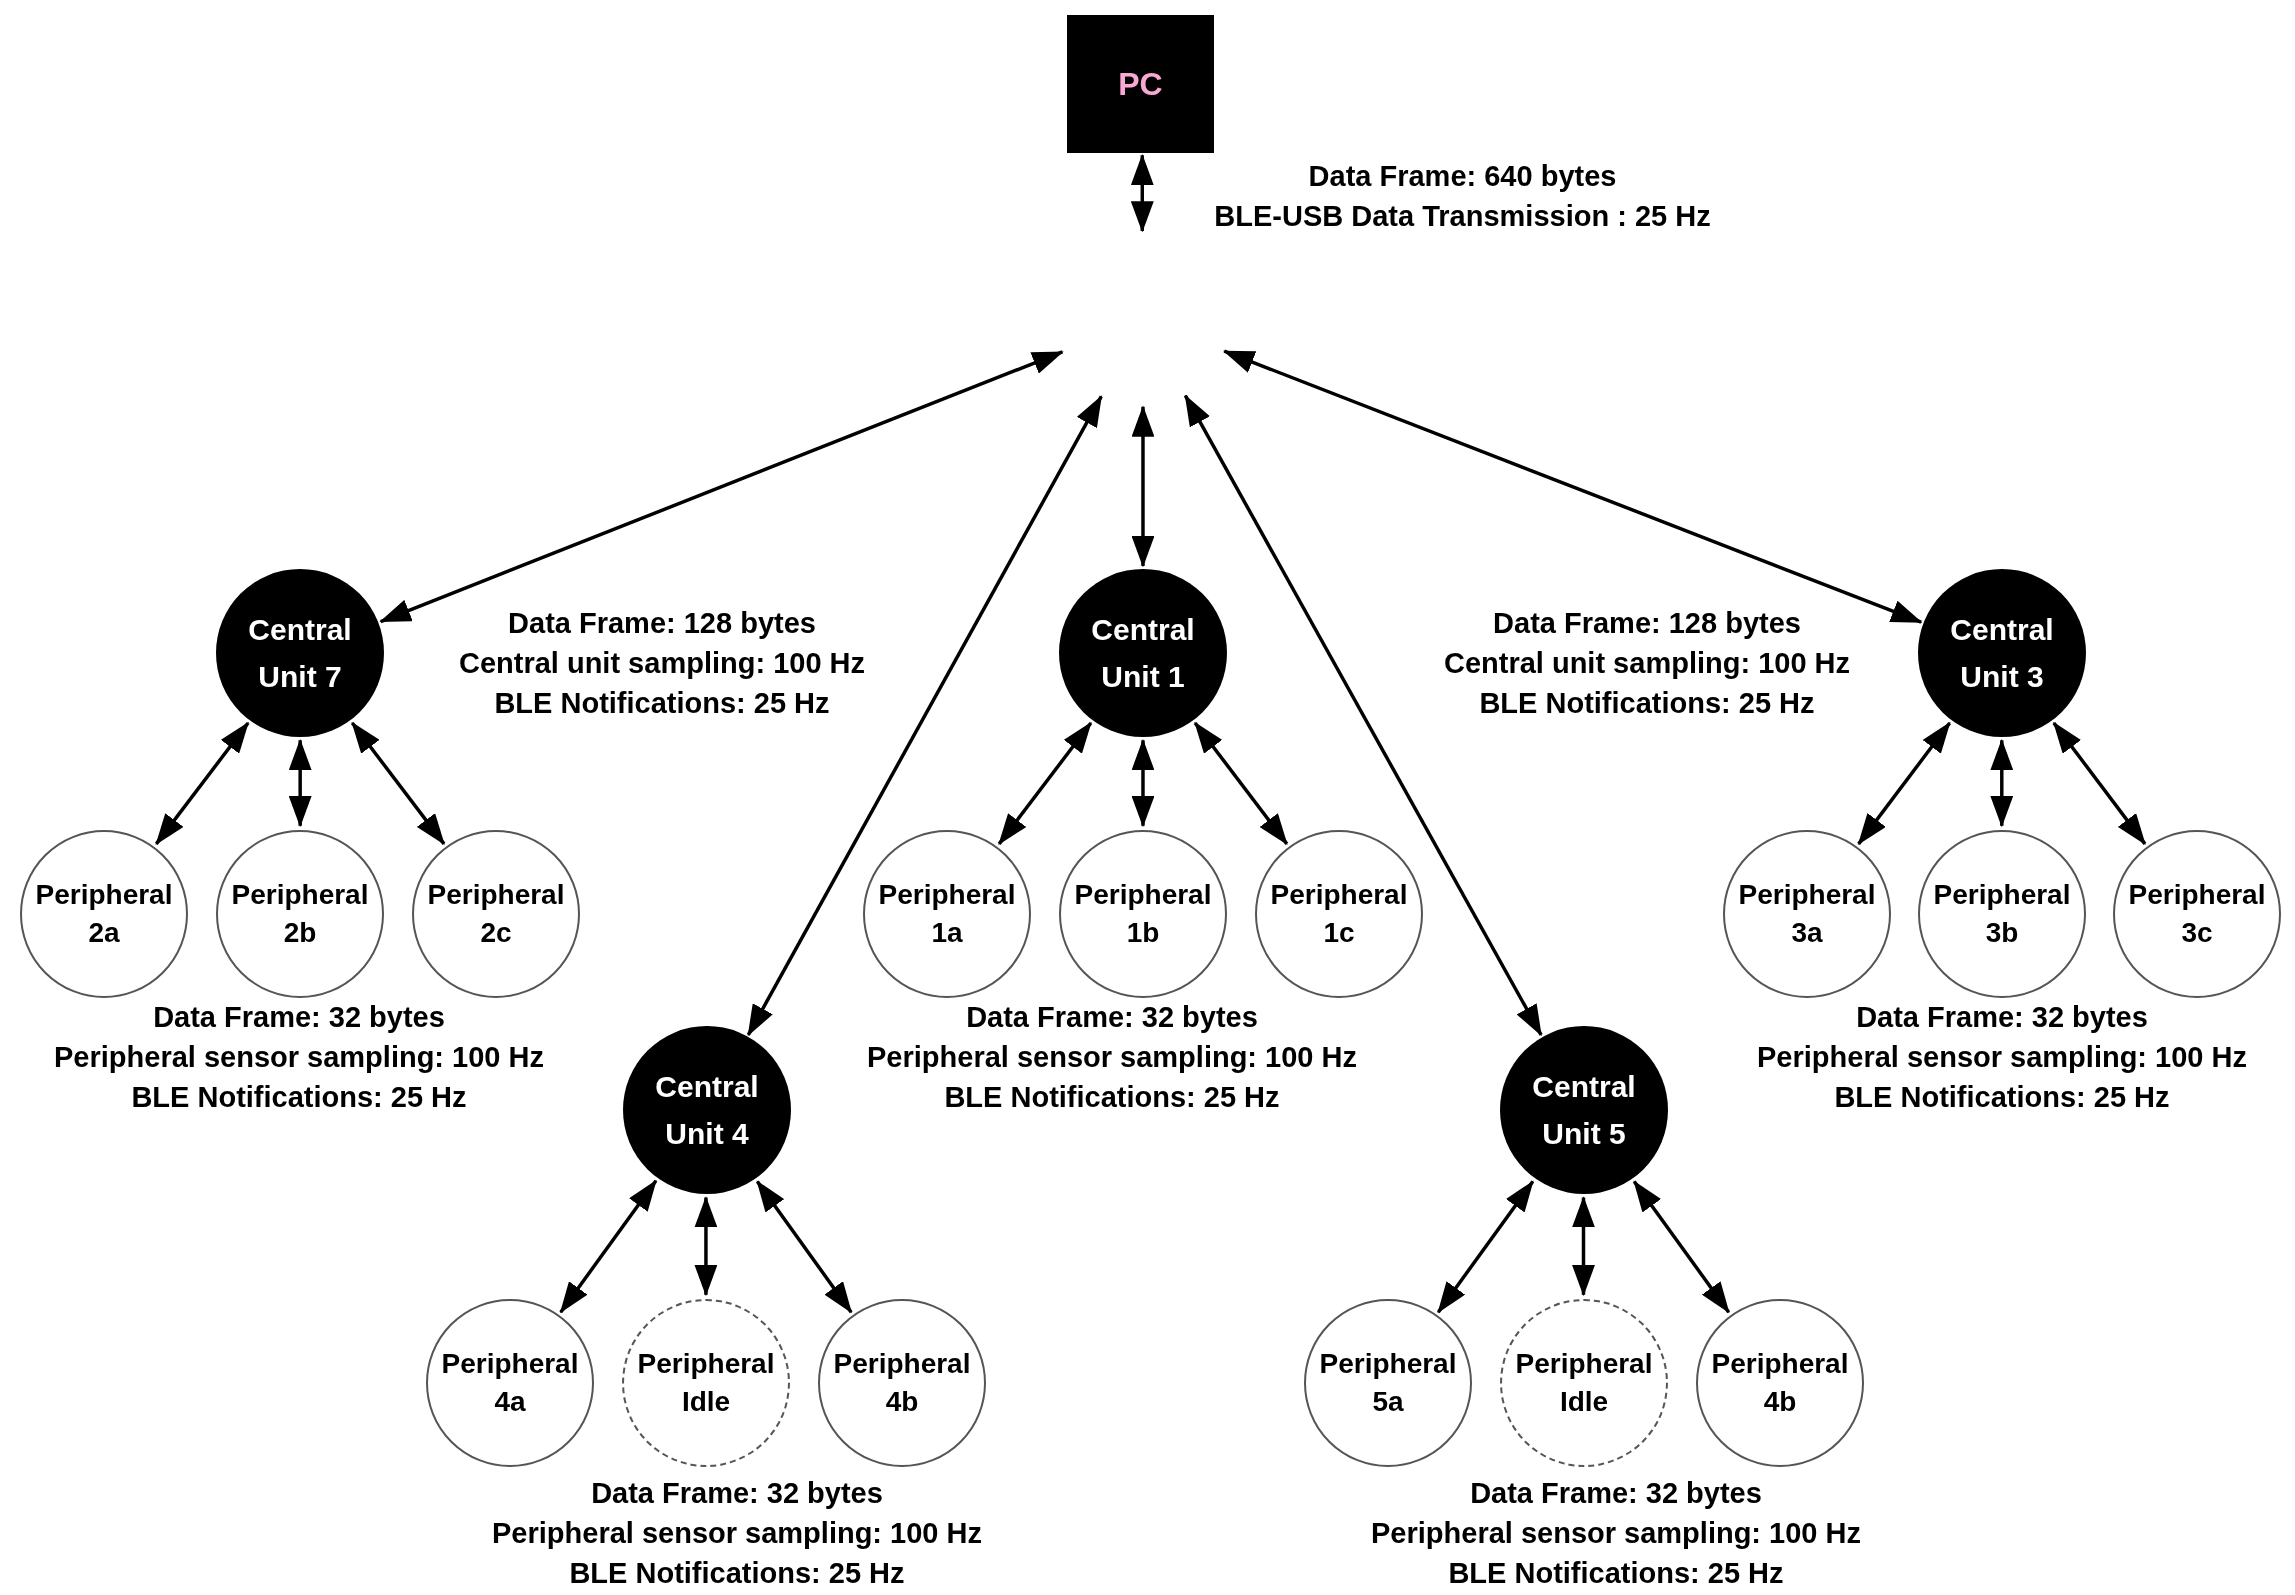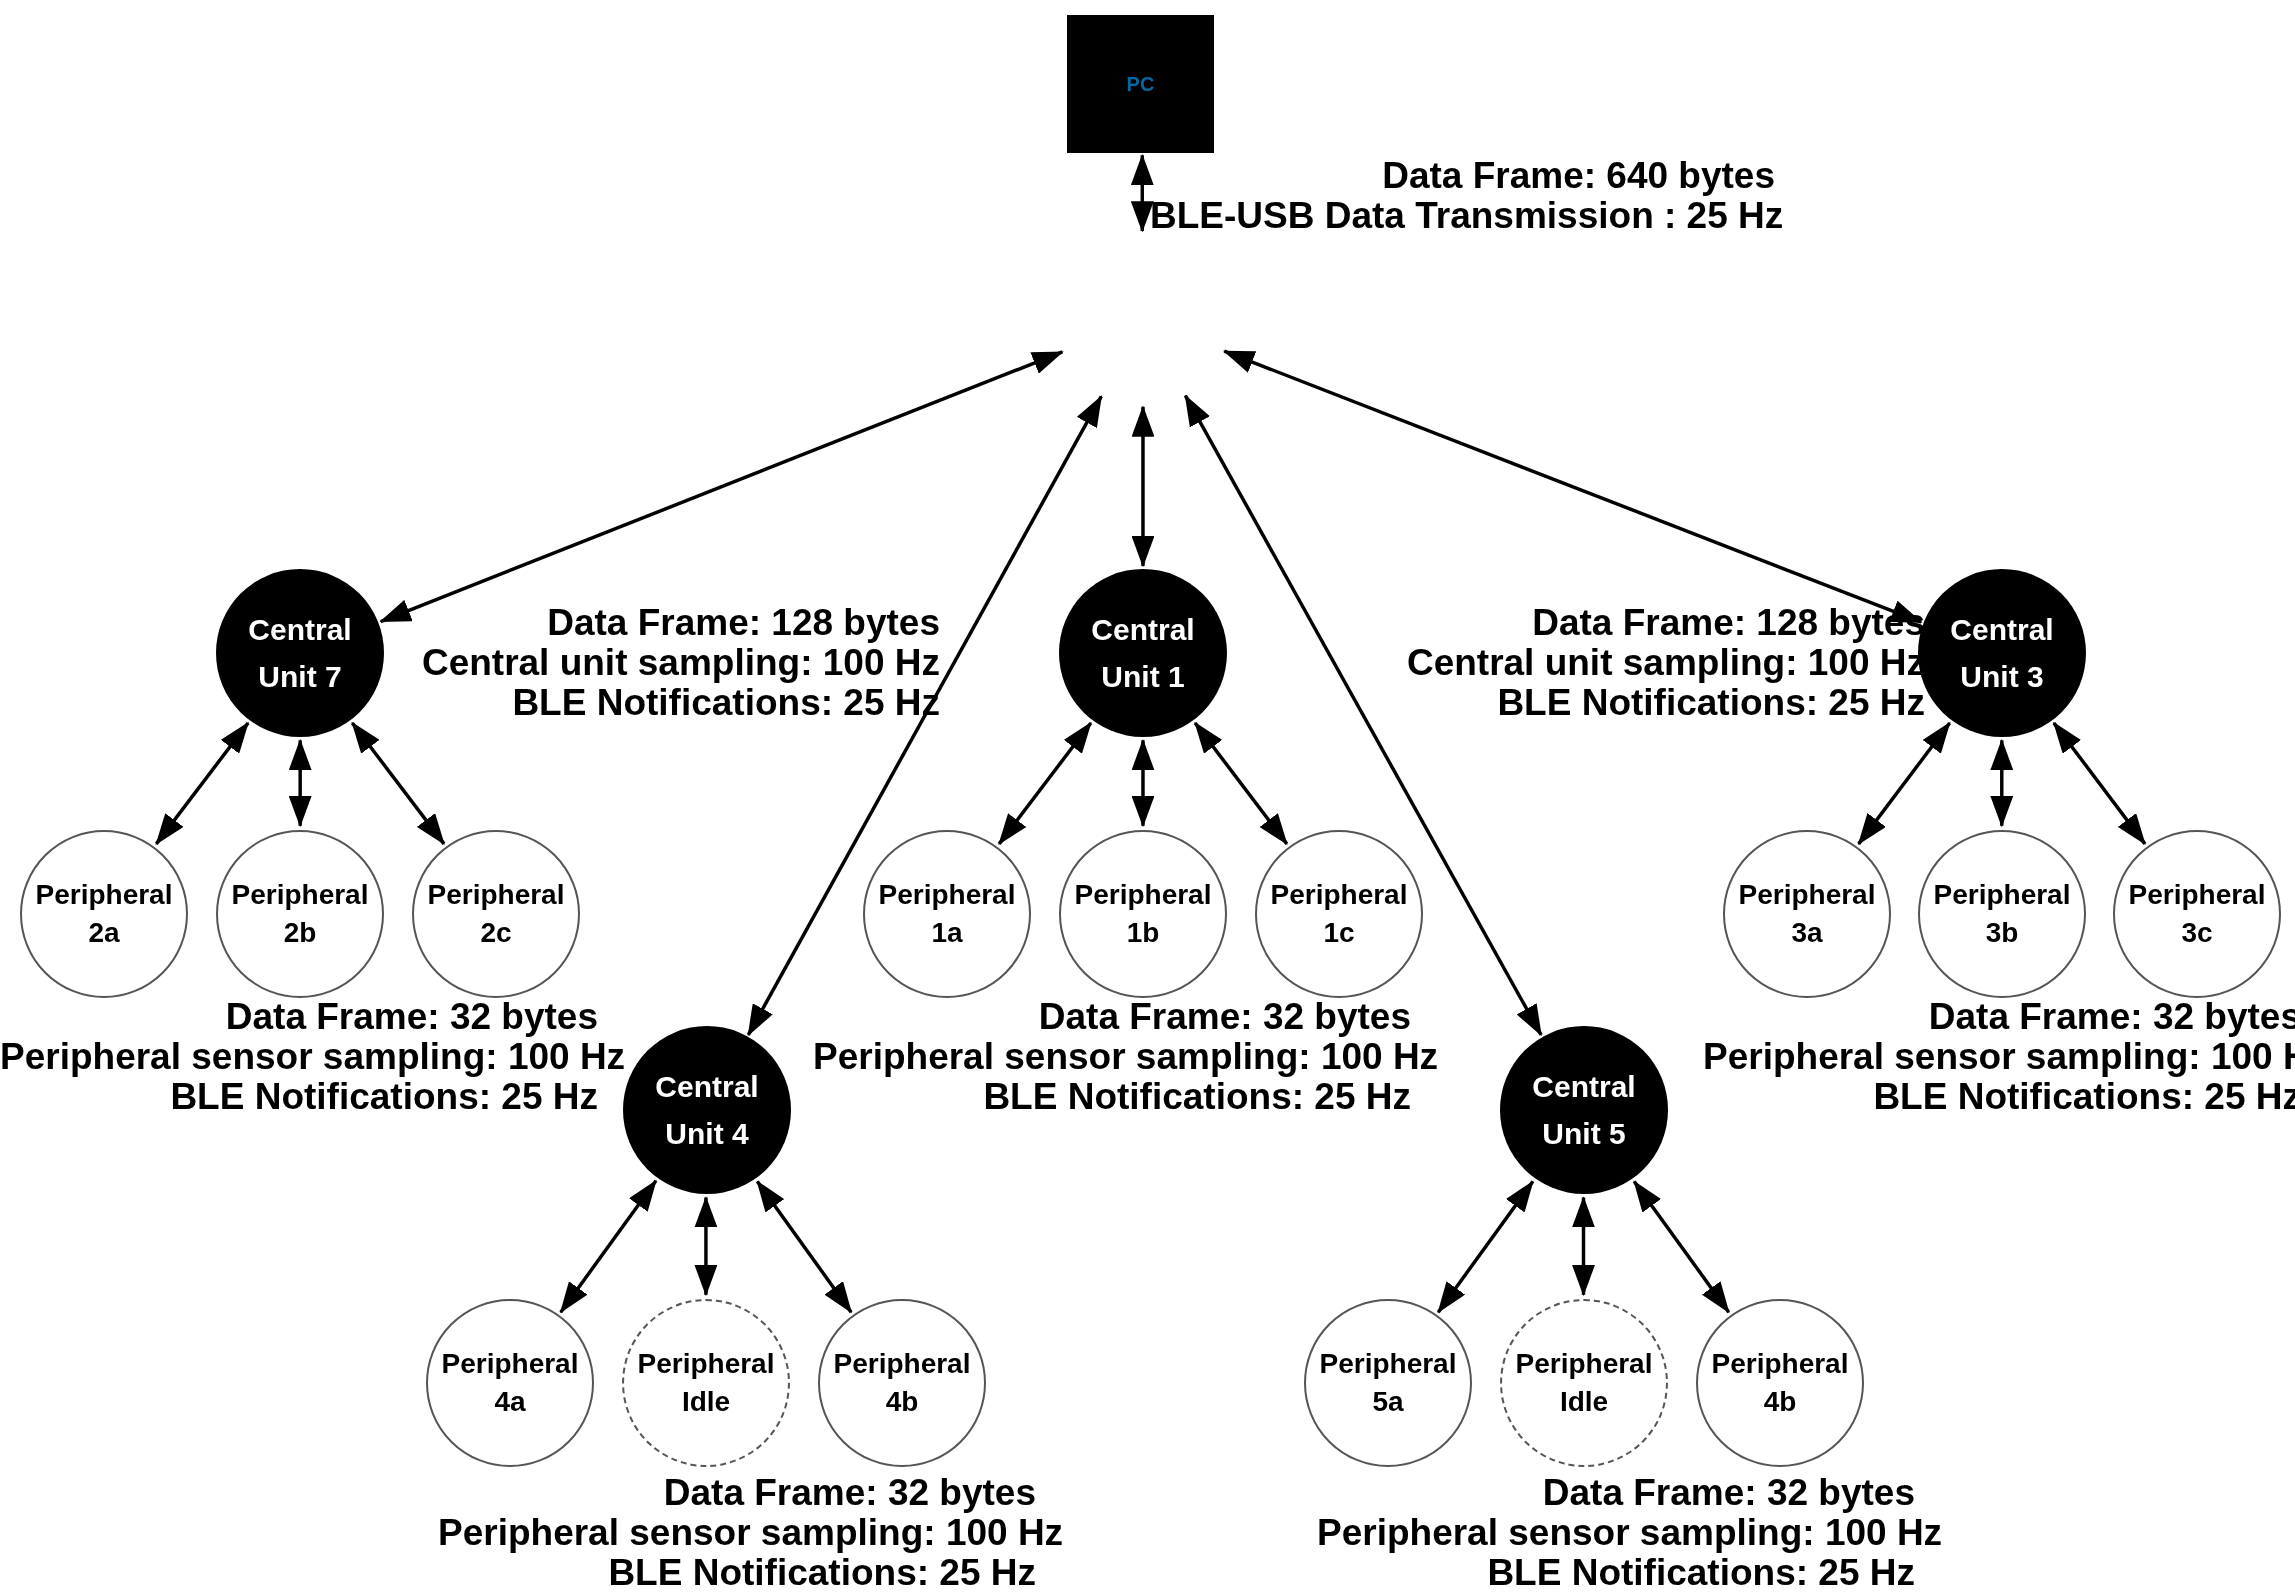--- a/index.html
+++ b/index.html
@@ -11,34 +11,34 @@
     overflow:hidden;
   }
   #edges{position:absolute;left:0;top:0;width:2295px;height:1596px;}
   .node{
     position:absolute;
     display:flex;flex-direction:column;align-items:center;justify-content:center;
     text-align:center;font-weight:bold;box-sizing:border-box;
   }
   .pc-box{
     width:147px;height:138px;
-    background:#000;color:#0369a1;font-size:20px;line-height:39px;
+    background:#000;color:#f9a8d4;font-size:32px;line-height:39px;
   }
   .circle{border-radius:50%;width:168px;height:168px;}
   .black-node{background:#000;color:#fff;}
   .hub-node{font-size:32px;line-height:40px;}
   .cu-node{font-size:30px;line-height:39px;gap:8px;}
   .periph-node{
     background:#fff;color:#000;border:2.1px solid #555;
     font-size:28px;line-height:38px;
   }
   .periph-idle{border-style:dashed;}
   .ann{
-    position:absolute;text-align:right;color:#000;
-    font-weight:bold;font-size:37px;line-height:40px;white-space:nowrap;
+    position:absolute;text-align:center;color:#000;
+    font-weight:bold;font-size:29px;line-height:40px;white-space:nowrap;
   }
   .ann div{white-space:nowrap;}
 </style>
 </head>
 <body>
 
 <div id="canvas">
 
   <svg id="edges" viewBox="0 0 3303 2296" xmlns="http://www.w3.org/2000/svg">
     <defs>

